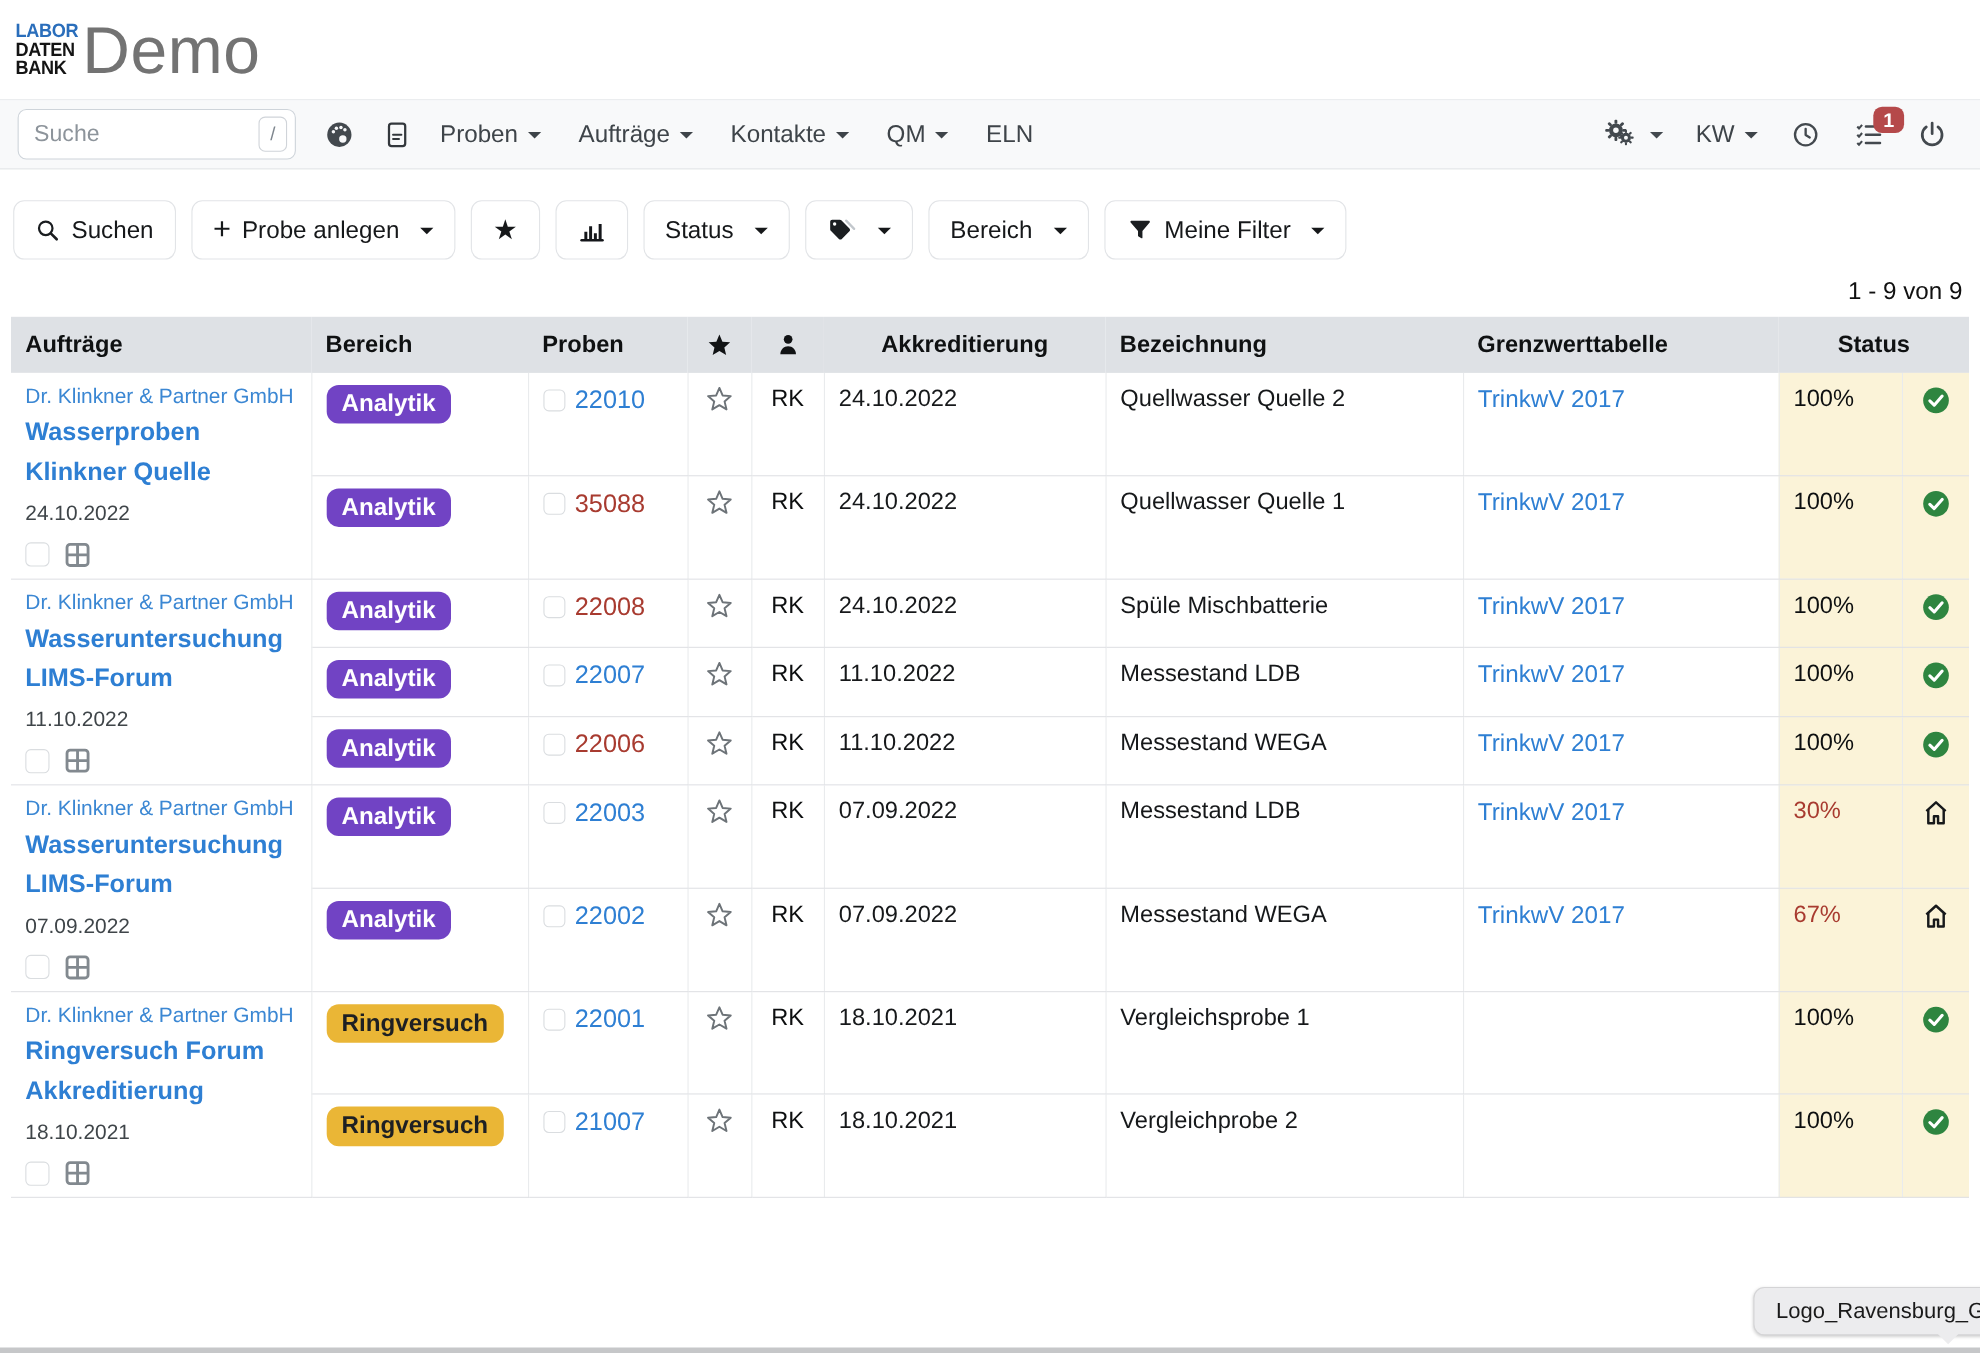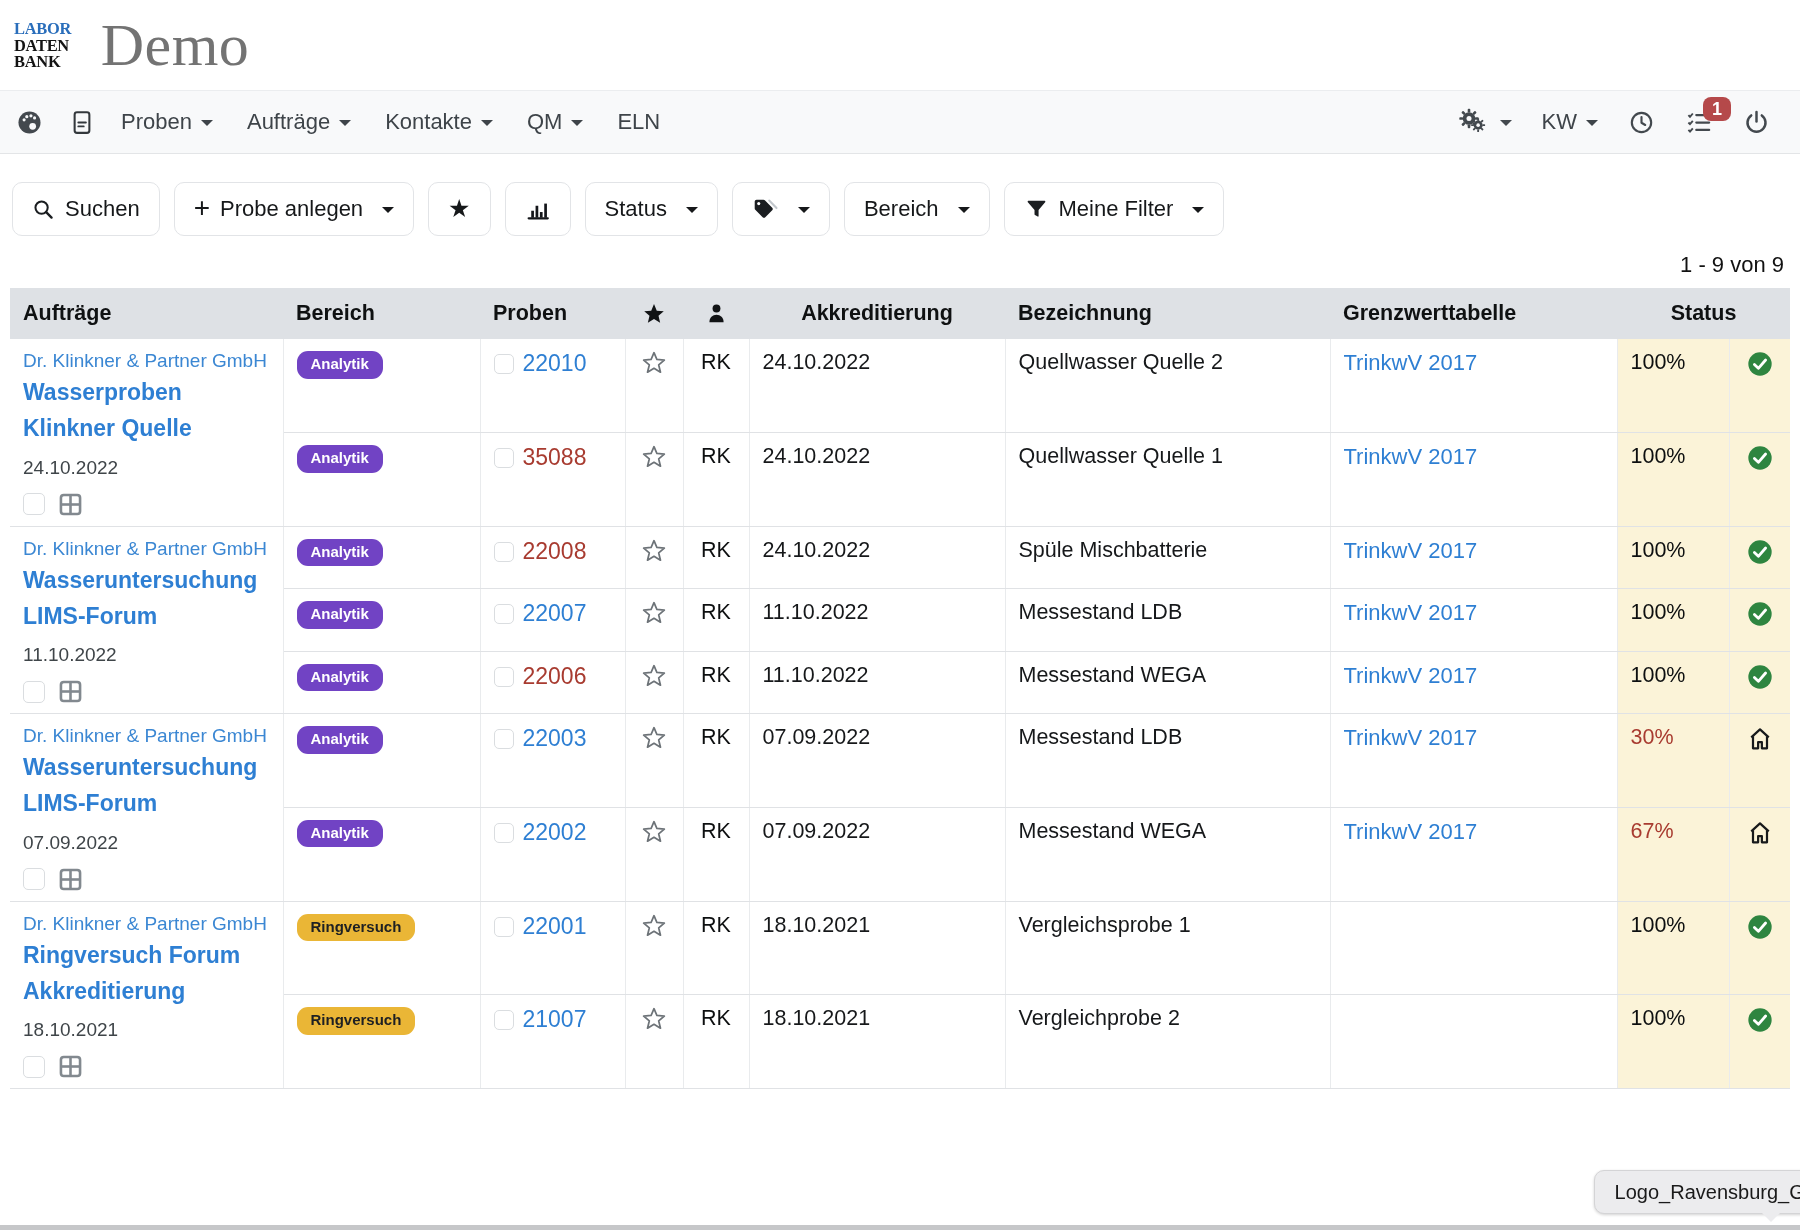--- a/index.html
+++ b/index.html
@@ -1,19 +1,19 @@
 <!DOCTYPE html>
 <html lang="de"><head>
 <meta charset="utf-8">
 <style>
   html,body{margin:0;padding:0;background:#fff;}
   .page{position:relative;width:1800px;height:1230px;overflow:hidden;background:#fff;
         font-family:"Liberation Sans","DejaVu Sans",sans-serif;color:#16181a;}
   
-  .app-header{height:90px;display:flex;align-items:center;gap:26px;padding-left:14px;font-family:Liberation Serif, serif;}
+  .app-header{height:90px;display:flex;align-items:center;padding-left:14px;}
   .logo{display:flex;flex-direction:column;transform:scaleX(.94);transform-origin:left center;cursor:pointer;}
   .logo-line{font-size:17.5px;font-weight:800;line-height:.95;letter-spacing:-.3px;color:#141414;}
   .logo-line.blue{color:#2a6ebb;}
   .app-title{font-size:60px;color:#737373;letter-spacing:.5px;}
   
   .navbar{height:62px;background:#f8f9fa;border-top:1px solid #ebedef;border-bottom:1px solid #e3e5e7;
           display:flex;align-items:center;padding:0 16px;gap:26px;}
   .search-wrap{position:relative;width:253px;height:46px;flex:0 0 auto;}
   .search-input{width:100%;height:100%;box-sizing:border-box;border:1px solid #ced4da;border-radius:8px;
                 padding:0 44px 0 14px;font-size:21px;font-family:inherit;color:#333;outline:none;background:#fff;}
@@ -53,21 +53,21 @@
   .samples-table tbody tr{height:51px;}
   .auftrag-cell{background:#fff;}
   .auftrag-wrap{display:flex;flex-direction:column;min-height:160px;}
   .order-company{font-size:19px;color:#3b87d3;text-decoration:none;margin-bottom:5px;cursor:pointer;}
   .order-line{font-size:23px;font-weight:700;color:#2e7fd3;text-decoration:none;line-height:1.36;margin-bottom:5px;cursor:pointer;}
   .order-date{font-size:19px;color:#3f4549;margin-top:7px;}
   .order-controls{display:flex;align-items:center;gap:12px;margin-top:12px;}
   .checkbox{display:inline-block;width:22px;height:22px;background:#fff;border:1px solid #dadde0;border-radius:5px;cursor:pointer;box-sizing:border-box;}
   .checkbox.sm{width:20px;height:20px;vertical-align:-3px;margin-right:9px;}
   .checkbox.lg{width:24px;height:24px;border-radius:6px;border-color:#d2d5d8;}
-  .badge{display:inline-block;font-size:15px;font-weight:700;padding:5px 14px 6px;border-radius:11px;line-height:1.1;}
+  .badge{display:inline-block;font-size:22px;font-weight:700;padding:5px 14px 6px;border-radius:11px;line-height:1.1;}
   .badge-purple{background:#7143c4;color:#fff;}
   .badge-yellow{background:#eab636;color:#1e2023;}
   .id-link{font-size:23px;text-decoration:none;cursor:pointer;}
   .link-blue{color:#2e7fd3;}
   .link-red{color:#a83b30;}
   .user-td{font-size:22px;color:#0d0f10;}
   .ref-link{font-size:22px;color:#2e7fd3;text-decoration:none;cursor:pointer;}
   .status-td{background:#fbf3d8;font-size:22.5px;color:#0d0f10;}
   .status-red{color:#a83b30;}
   .icon-td{text-align:center;padding-top:9px;}
@@ -98,20 +98,24 @@
   <header class="app-header">
     <a class="logo">
       <span class="logo-line blue">LABOR</span>
       <span class="logo-line">DATEN</span>
       <span class="logo-line">BANK</span>
     </a>
     <div class="app-title">Demo</div>
   </header>
 
   <nav class="navbar">
+    <div class="search-wrap">
+      <input class="search-input" placeholder="Suche" style="">
+      <span class="slash-badge">/</span>
+    </div>
     <a class="nav-icon">
       <svg width="27" height="27" viewBox="0 0 24 24">
         <circle cx="12" cy="12" r="9.8" fill="#43494e"></circle>
         <circle cx="14.8" cy="15.4" r="3" fill="#f8f9fa"></circle>
         <circle cx="7.2" cy="9.6" r="1.4" fill="#f8f9fa"></circle>
         <circle cx="9.6" cy="6.8" r="1.4" fill="#f8f9fa"></circle>
         <circle cx="13.3" cy="6.1" r="1.4" fill="#f8f9fa"></circle>
         <circle cx="16.5" cy="7.9" r="1.4" fill="#f8f9fa"></circle>
       </svg>
     </a>

